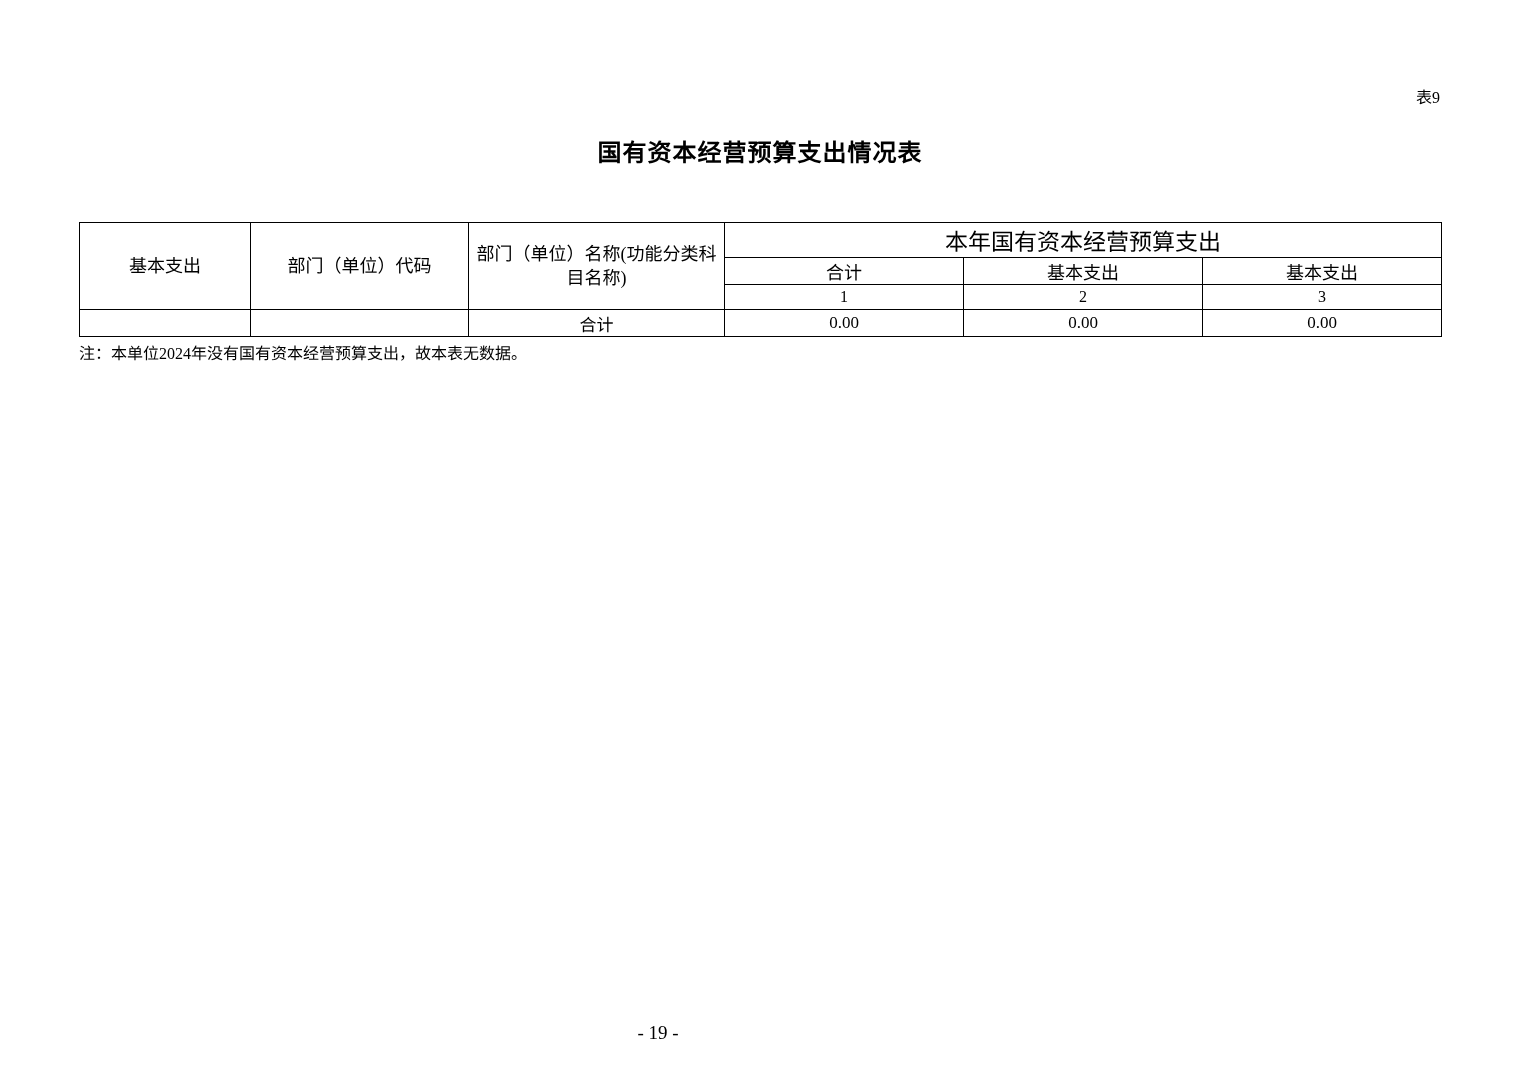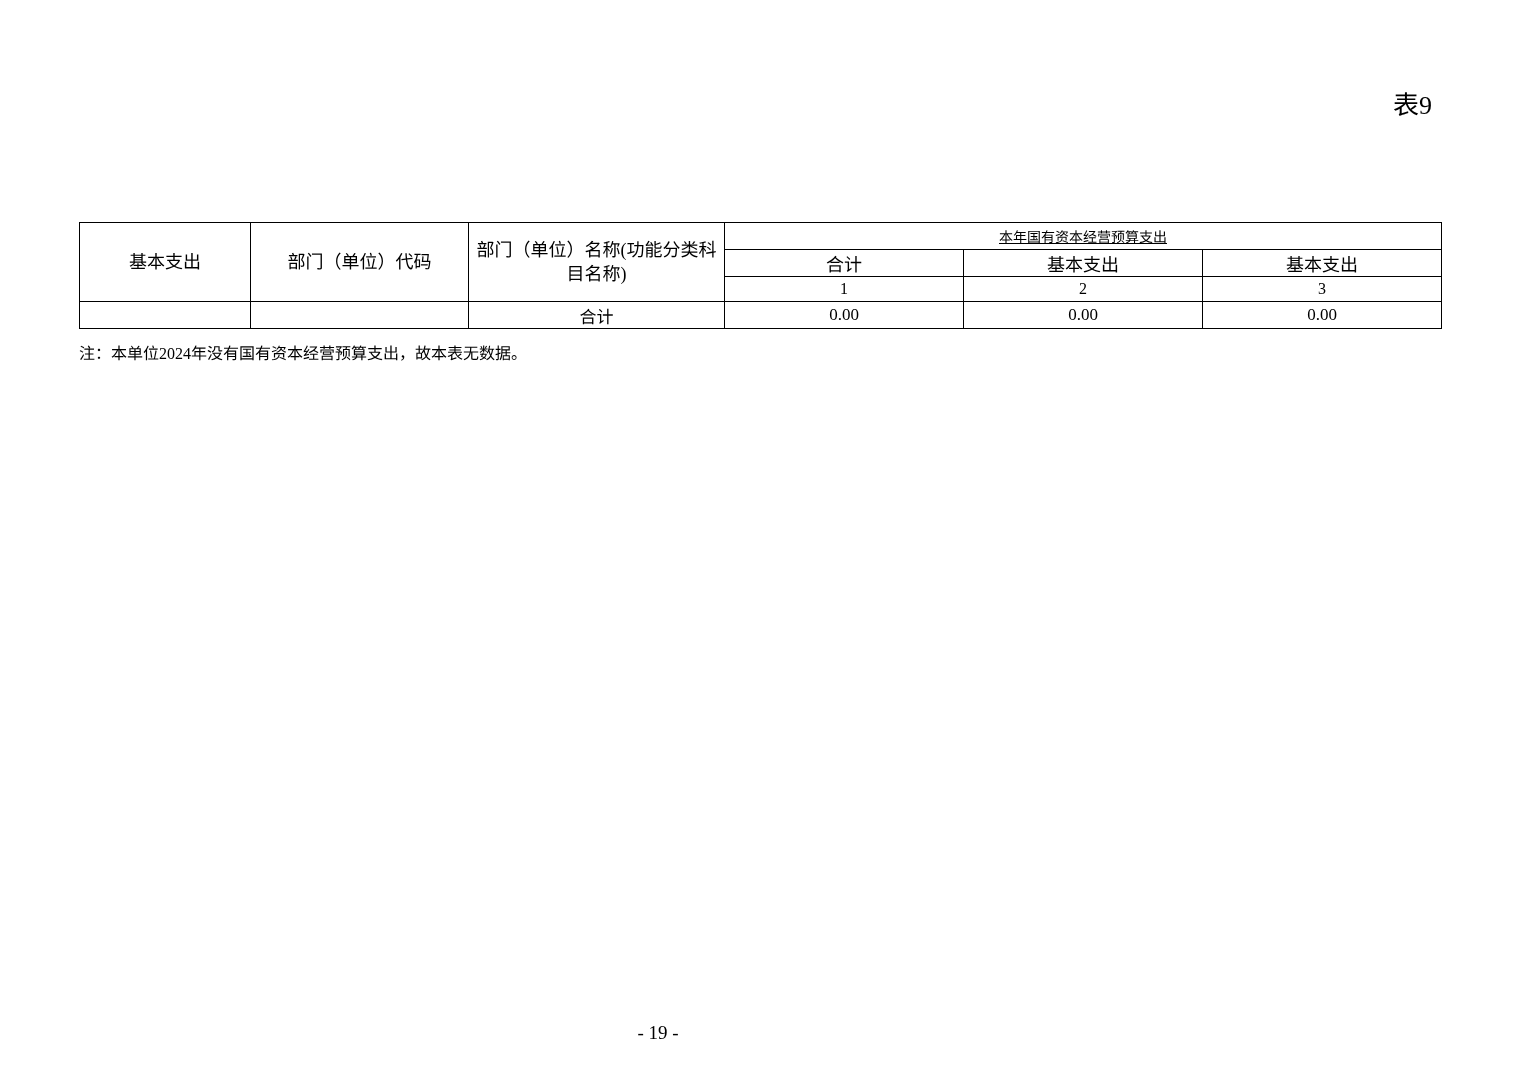--- a/index.html
+++ b/index.html
@@ -19,22 +19,22 @@
   .page {
     position: relative;
     width: 1520px;
     height: 1074px;
     box-sizing: border-box;
   }
 
   .sheet-no {
     position: absolute;
     top: 84px;
-    right: 88px;
-    font-size: 26px;
+    right: 80px;
+    font-size: 16px;
     font-family: "Liberation Serif", serif;
     white-space: nowrap;
   }
 
   .doc-title {
     position: absolute;
     top: 133px;
     left: 0;
     width: 1520px;
     text-align: center;
@@ -92,22 +92,21 @@
   .col-deptname { width: 256px; }
   .col-num { width: 239px; }
 
   .hdr-tall {
     height: 74px;
     font-size: 18px;
     line-height: 1.35;
   }
   .hdr-group {
     height: 26px;
-    font-size: 14px;
-    text-decoration: underline;
+    font-size: 23px;
   }
   .hdr-sub {
     height: 26px;
     font-size: 18px;
   }
   .hdr-idx {
     height: 24px;
     font-size: 16px;
   }
   .data-row td {
@@ -142,20 +141,21 @@
     font-size: 19px;
   }
 </style>
 </head>
 <body>
 
 <div class="page">
 
   <div class="sheet-no">表9</div>
 
+  <div class="doc-title">国有资本经营预算支出情况表</div>
 
 
   <table class="budget">
     <colgroup>
       <col class="col-code">
       <col class="col-deptcode">
       <col class="col-deptname">
       <col class="col-num">
       <col class="col-num">
       <col class="col-num">

